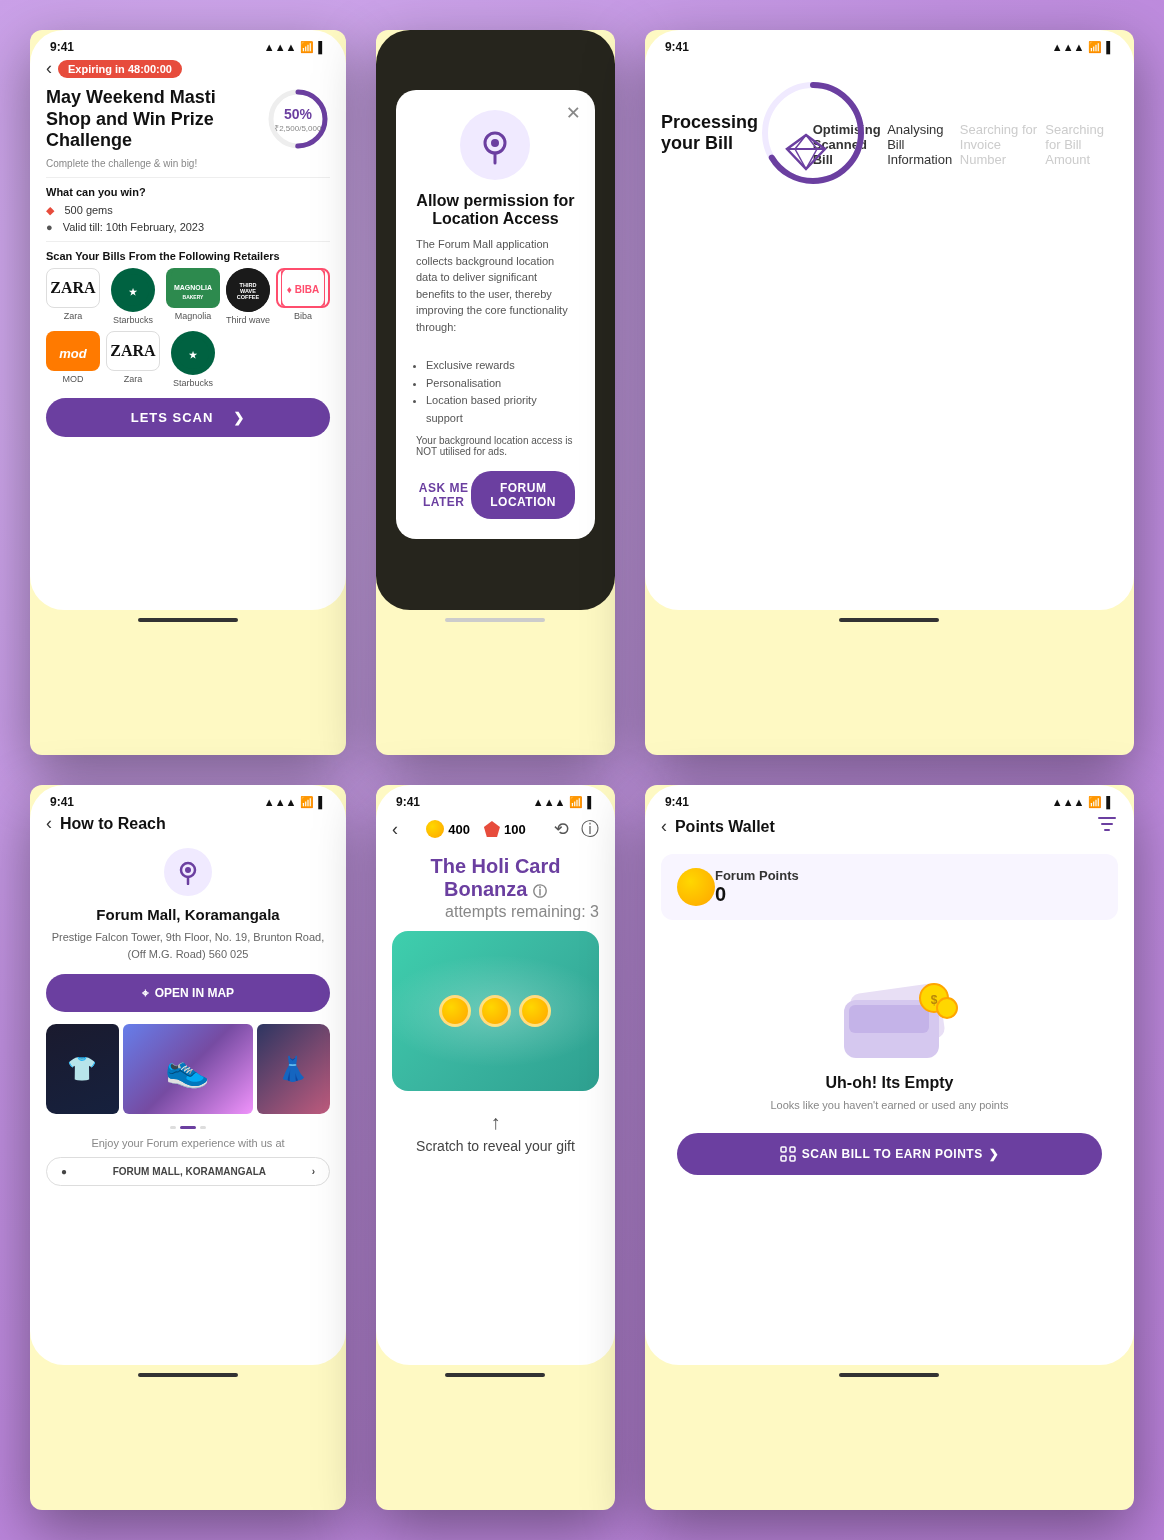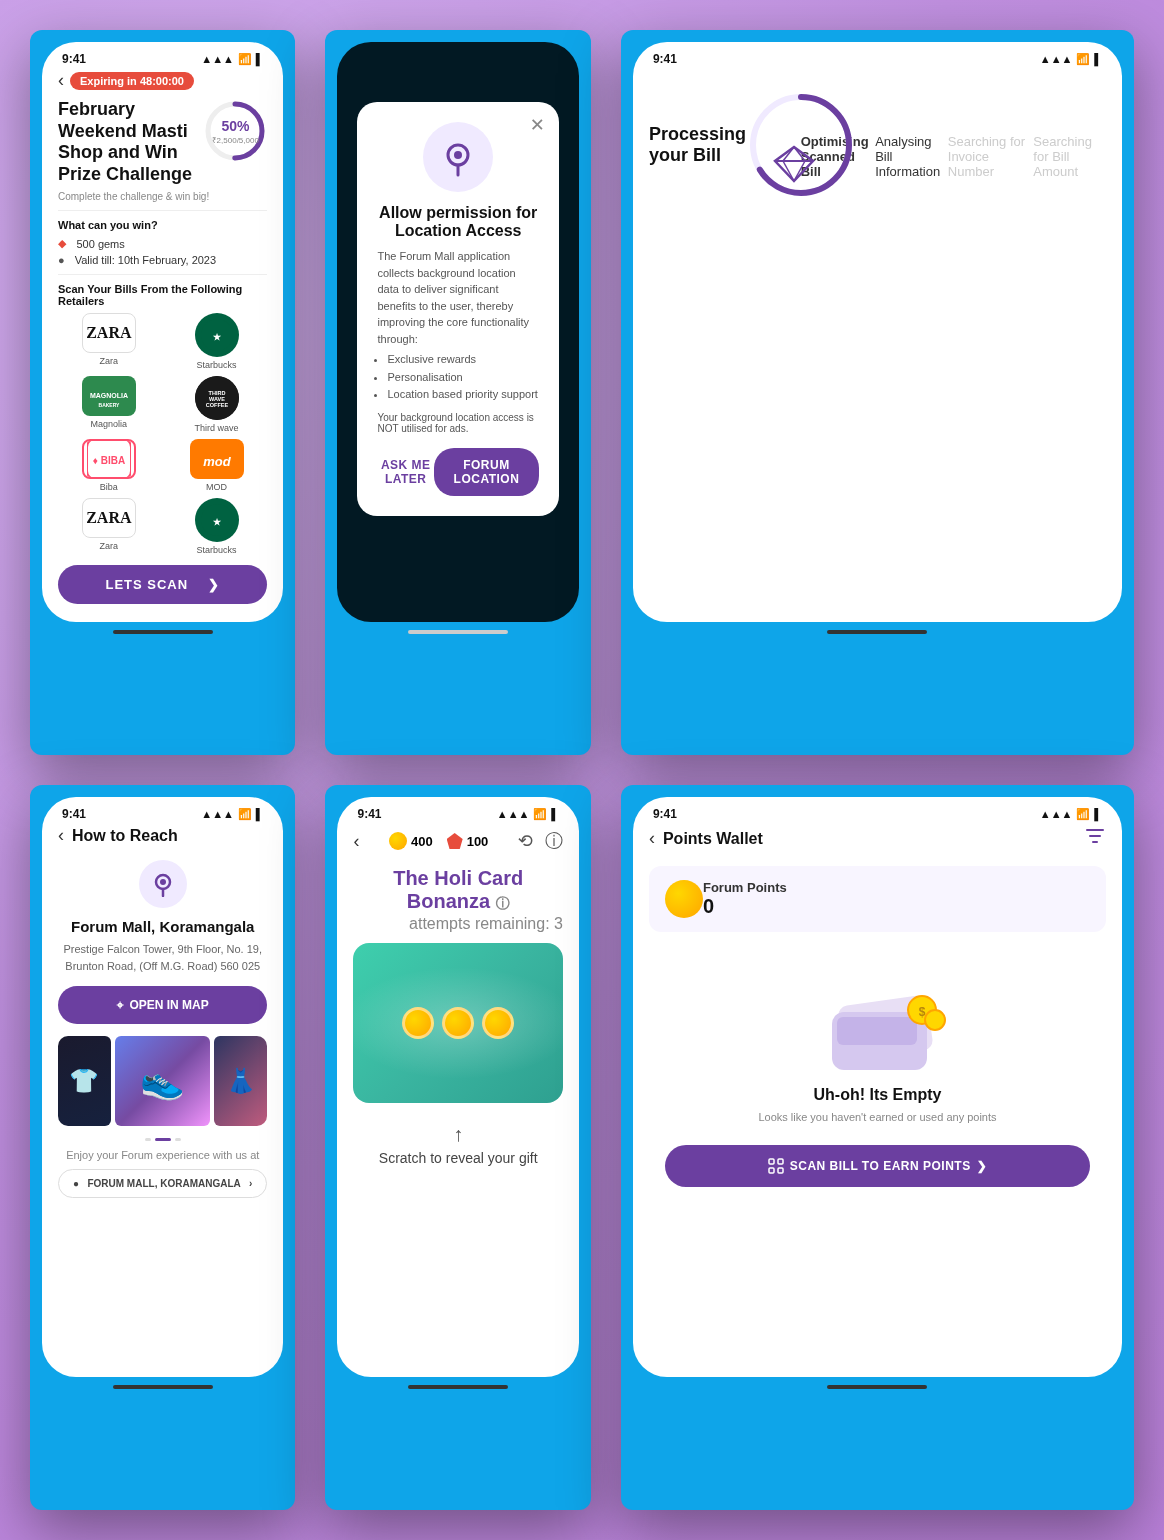--- a/index.html
+++ b/index.html
@@ -10,23 +10,22 @@
       background-image: radial-gradient(circle at 20% 20%, #d4b0f0 0%, #c090e0 50%, #b87fd8 100%);
       display: grid;
       grid-template-columns: repeat(3, 1fr);
       grid-template-rows: repeat(2, auto);
       gap: 30px;
       padding: 30px;
       font-family: -apple-system, BlinkMacSystemFont, 'Segoe UI', sans-serif;
     }
 
     .phone-frame {
-      background: #0ea5e9;
+      background: #fef9c3;
       border-radius: 12px;
-      padding: 12px;
       box-shadow: 0 20px 60px rgba(0,0,0,0.4);
       position: relative;
     }
 
     .phone-screen {
       background: #fff;
       border-radius: 34px;
       overflow: hidden;
       position: relative;
       height: 580px;
@@ -147,21 +146,21 @@
     .clock-icon { color: #555; }
 
     .divider {
       height: 1px;
       background: #eee;
       margin: 8px 0;
     }
 
     .retailers-grid {
       display: grid;
-      grid-template-columns: repeat(2, 1fr);
+      grid-template-columns: repeat(5, 1fr);
       gap: 6px;
       margin-bottom: 10px;
     }
 
     .retailer-item {
       display: flex;
       flex-direction: column;
       align-items: center;
       gap: 3px;
     }
@@ -240,21 +239,21 @@
       font-weight: 700;
       color: #111;
       text-align: center;
       margin-bottom: 8px;
     }
 
     .modal-body {
       font-size: 11px;
       color: #555;
       line-height: 1.5;
-      margin-bottom: 4px;
+      margin-bottom: 22px;
     }
 
     .modal-list {
       font-size: 11px;
       color: #555;
       line-height: 1.6;
       margin: 4px 0 8px 10px;
     }
 
     .modal-footer-text {
@@ -704,21 +703,21 @@
     </div>
 
     <div class="screen1-content">
 
       <div class="back-btn">
         <span style="font-size:18px;color:#333;">‹</span>
         <span class="expiry-badge">Expiring in 48:00:00</span>
       </div>
 
       <div class="challenge-header">
-        <div class="challenge-title">February Weekend Masti Shop and Win Prize Challenge</div>
+        <div class="challenge-title">May Weekend Masti Shop and Win Prize Challenge</div>
         <div class="progress-circle">
           <svg width="64" height="64" viewBox="0 0 64 64">
             <circle cx="32" cy="32" r="27" fill="none" stroke="#eee" stroke-width="5"></circle>
             <circle cx="32" cy="32" r="27" fill="none" stroke="#6b3fa0" stroke-width="5" stroke-dasharray="84.8 169.6" stroke-linecap="round"></circle>
           </svg>
           <div class="progress-center">
             <div class="progress-percent">50%</div>
             <div class="progress-sub">₹2,500/5,000</div>
           </div>
         </div>

